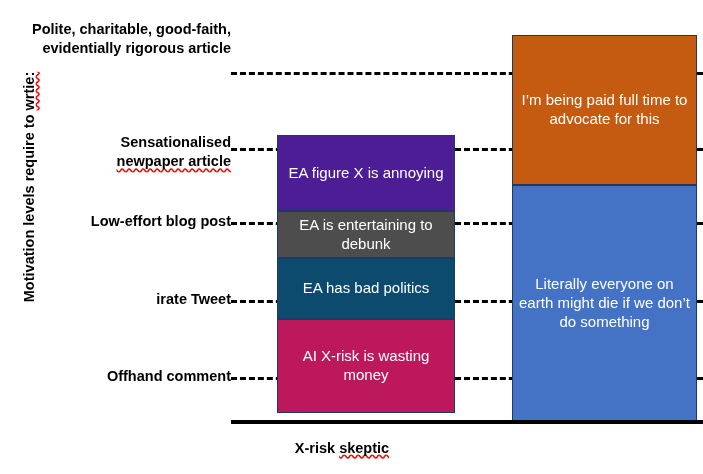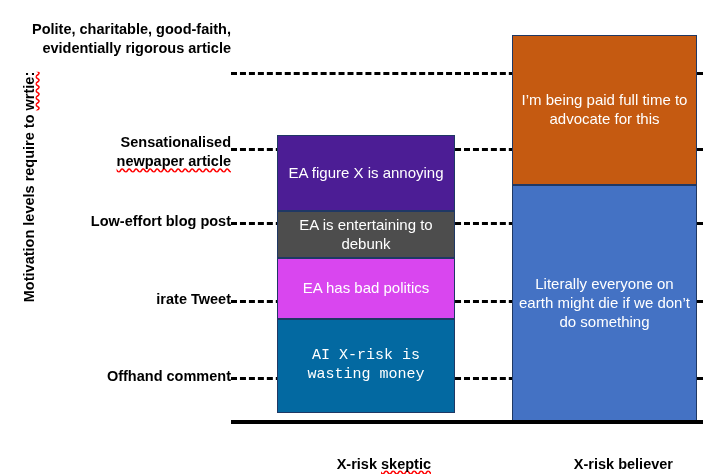--- a/index.html
+++ b/index.html
@@ -86,25 +86,25 @@
     font-size: 15px;
     line-height: 1.25;
     text-align: center;
     padding: 0 6px;
     overflow: hidden;
   }
 
   
   .cat-label {
     position: absolute;
-    top: 456px;
+    top: 440px;
     font-size: 14.5px;
     font-weight: bold;
     color: #000000;
-    text-align: right;
+    text-align: center;
     white-space: nowrap;
   }
 </style>
 </head>
 <body>
 
 <div id="chart-root">
 
   <div class="y-axis-title"><span>Motivation levels require to </span><span class="spell">wrtie:</span></div>
 
@@ -132,28 +132,27 @@
 
   <div class="gridline" style="top:72px;"></div>
   <div class="gridline" style="top:148px;"></div>
   <div class="gridline" style="top:222px;"></div>
   <div class="gridline" style="top:300px;"></div>
   <div class="gridline" style="top:377px;"></div>
 
   <div class="bar-stack" style="left:253px; top:135px; width:178px; height:287px;">
     <div class="bar-seg" style="height:76px; background:#4c1d95; border-color:#1f3864;">EA figure X is annoying</div>
     <div class="bar-seg" style="height:47px; background:#4D4D4D;">EA is entertaining to debunk</div>
-    <div class="bar-seg" style="height:61px; background:#d946ef;text-align:right;">EA has bad politics</div>
-    <div class="bar-seg" style="height:94px; background:#0369a1;font-family:Liberation Mono, monospace;">AI X-risk is wasting money</div>
+    <div class="bar-seg" style="height:61px; background:#0c4a6e;text-align:right;">EA has bad politics</div>
+    <div class="bar-seg" style="height:94px; background:#be185d;">AI X-risk is wasting money</div>
   </div>
 
   <div class="bar-stack" style="left:488px; top:35px; width:185px; height:387px;">
     <div class="bar-seg" style="height:150px; background:#C55A11;">I’m being paid full time to advocate for this</div>
     <div class="bar-seg" style="height:237px; background:#4472C4;">Literally everyone on earth might die if we don’t do something</div>
   </div>
 
   <div class="axis-line" style="top:420px;"></div>
 
   <div class="cat-label" style="left:253px; width:178px;"><span>X-risk </span><span class="spell">skeptic</span></div>
 
-  <div class="cat-label" style="left:488px; width:185px;"><span>X-risk believer</span></div>
 
 </div>
 
 </body></html>

